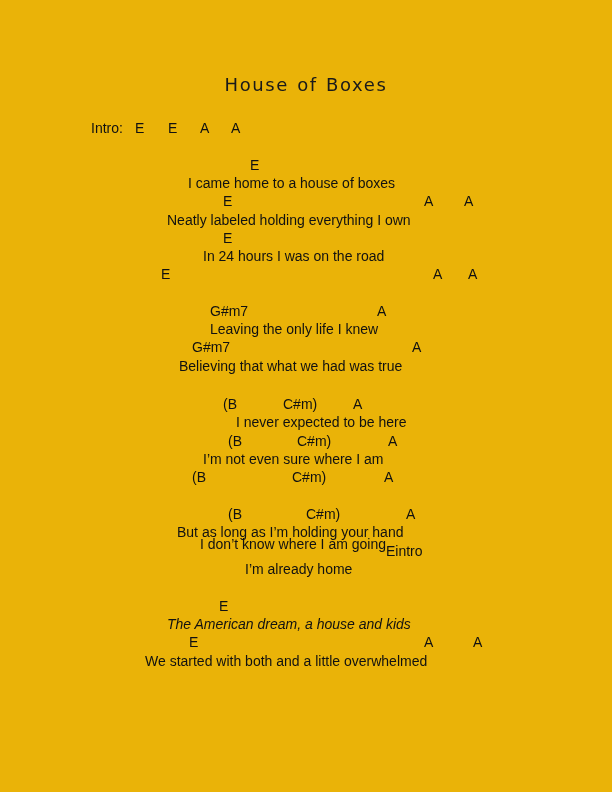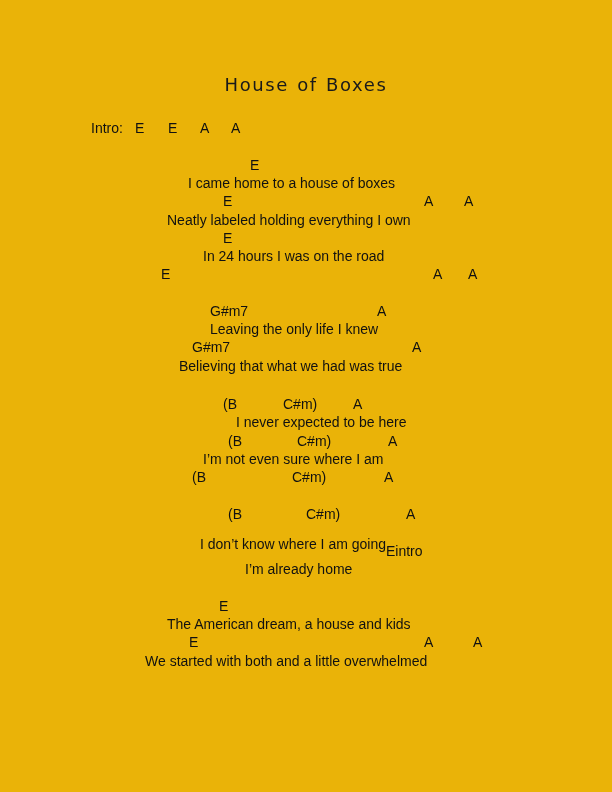--- a/index.html
+++ b/index.html
@@ -59,25 +59,26 @@
   <span class="t" style="left:203px; top:451px;">I’m not even sure where I am</span>
 
   <span class="t" style="left:192px; top:469px;">(B</span>
   <span class="t" style="left:292px; top:469px;">C#m)</span>
   <span class="t" style="left:384px; top:469px;">A</span>
   <span class="t" style="left:200px; top:488px;margin-top:48px;">I don’t know where I am going</span>
 
   <span class="t" style="left:228px; top:506px;">(B</span>
   <span class="t" style="left:306px; top:506px;">C#m)</span>
   <span class="t" style="left:406px; top:506px;">A</span>
+  <span class="t" style="left:177px; top:524px;">But as long as I’m holding your hand</span>
 
   <span class="t" style="left:344px; top:543px;margin-left:42px;">Eintro</span>
   <span class="t" style="left:245px; top:561px;">I’m already home</span>
 
   <span class="t" style="left:219px; top:598px;">E</span>
-  <span class="t" style="left:167px; top:616px;">The American dream, a house and kids</span>
+  <span class="t" style="left:167px; top:616px;font-style:italic;">The American dream, a house and kids</span>
 
   <span class="t" style="left:189px; top:634px;">E</span>
   <span class="t" style="left:424px; top:634px;">A</span>
   <span class="t" style="left:473px; top:634px;">A</span>
   <span class="t" style="left:145px; top:653px;">We started with both and a little overwhelmed</span>
 
 </div>
 
 </body></html>

